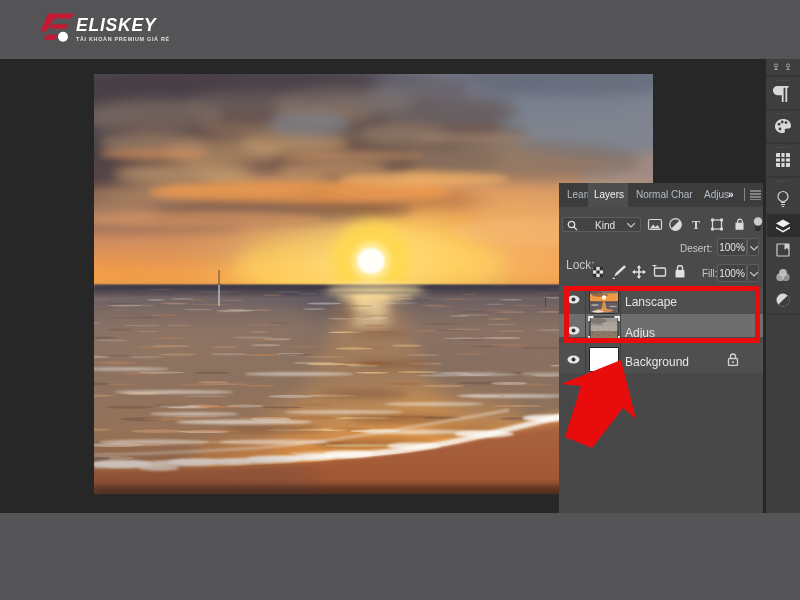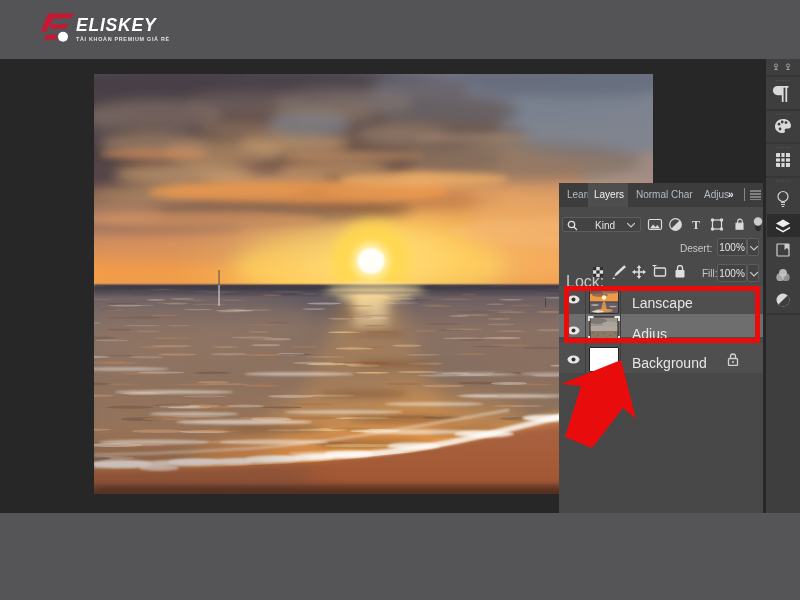--- a/index.html
+++ b/index.html
@@ -3,21 +3,21 @@
 <meta charset="utf-8">
 <style>
 html,body{margin:0;padding:0}
 body{width:800px;height:600px;position:relative;font-family:"Liberation Sans",sans-serif;background:#272727;overflow:hidden}
 .abs{position:absolute}
 .panel{position:absolute;left:559px;top:183px;width:204px;height:330px;background:#4a4a4b;font-size:11px;color:#dcdcdc}
 .tabbar{position:absolute;left:0;top:0;width:204px;height:24px;background:#3c3c3d;color:#b4bcc6}
 .ddbox{position:absolute;background:#434344;border:1px solid #5d5d5e;border-radius:2px;box-sizing:border-box;color:#e4e4e4}
 .lrow{position:absolute;left:0;width:204px;background:#4f4f50}
 .lthumb{position:absolute;left:30px;border:1px solid #2e2e2e;border-radius:2px}
-.lname{position:absolute;left:73px;color:#e6e6e6;font-size:14px}
+.lname{position:absolute;left:66px;color:#e6e6e6;font-size:12px}
 </style>
 </head>
 <body>
 
 <div class="abs" style="left:0;top:0;width:800px;height:59px;background:#545356"></div>
 
 <div class="abs" style="left:0;top:513px;width:800px;height:87px;background:#555457"></div>
 
 <svg class="abs" style="left:38px;top:8px" width="260" height="44" viewBox="0 0 260 44">
   <g fill="#c41935">
@@ -628,21 +628,21 @@
   </svg>
 
   <span class="abs" style="left:121px;top:60px;font-size:10px;color:#c8c8c8">Desert:</span>
   <div class="ddbox" style="left:158px;top:55px;width:30px;height:18px;text-align:center"><span style="font-size:10px;line-height:17px">100%</span></div>
   <div class="ddbox" style="left:188px;top:55px;width:12px;height:18px">
       <svg class="abs" style="left:2px;top:7px" width="8" height="5">
         <path d="M0,0 L4,4 L8,0" stroke="#cccccc" stroke-width="1.2" fill="none"></path>
       </svg>
     </div>
 
-  <span class="abs" style="left:7px;top:90px;font-size:16px;color:#c8c8c8">Lock:</span>
+  <span class="abs" style="left:7px;top:75px;font-size:12px;color:#c8c8c8">Lock:</span>
   <svg class="abs" style="left:33px;top:82px" width="130" height="14" viewBox="0 0 130 14">
     <g transform="translate(6,7)">
       <rect x="-5" y="-5" width="10" height="10" fill="#e0e0e0"></rect>
       <g fill="#2f2f2f">
           <rect x="-5" y="-5" width="3.3" height="3.3"></rect>
           <rect x="1.7" y="-5" width="3.3" height="3.3"></rect>
           <rect x="-1.65" y="-1.65" width="3.3" height="3.3"></rect>
           <rect x="-5" y="1.7" width="3.3" height="3.3"></rect>
           <rect x="1.7" y="1.7" width="3.3" height="3.3"></rect>
         </g>

